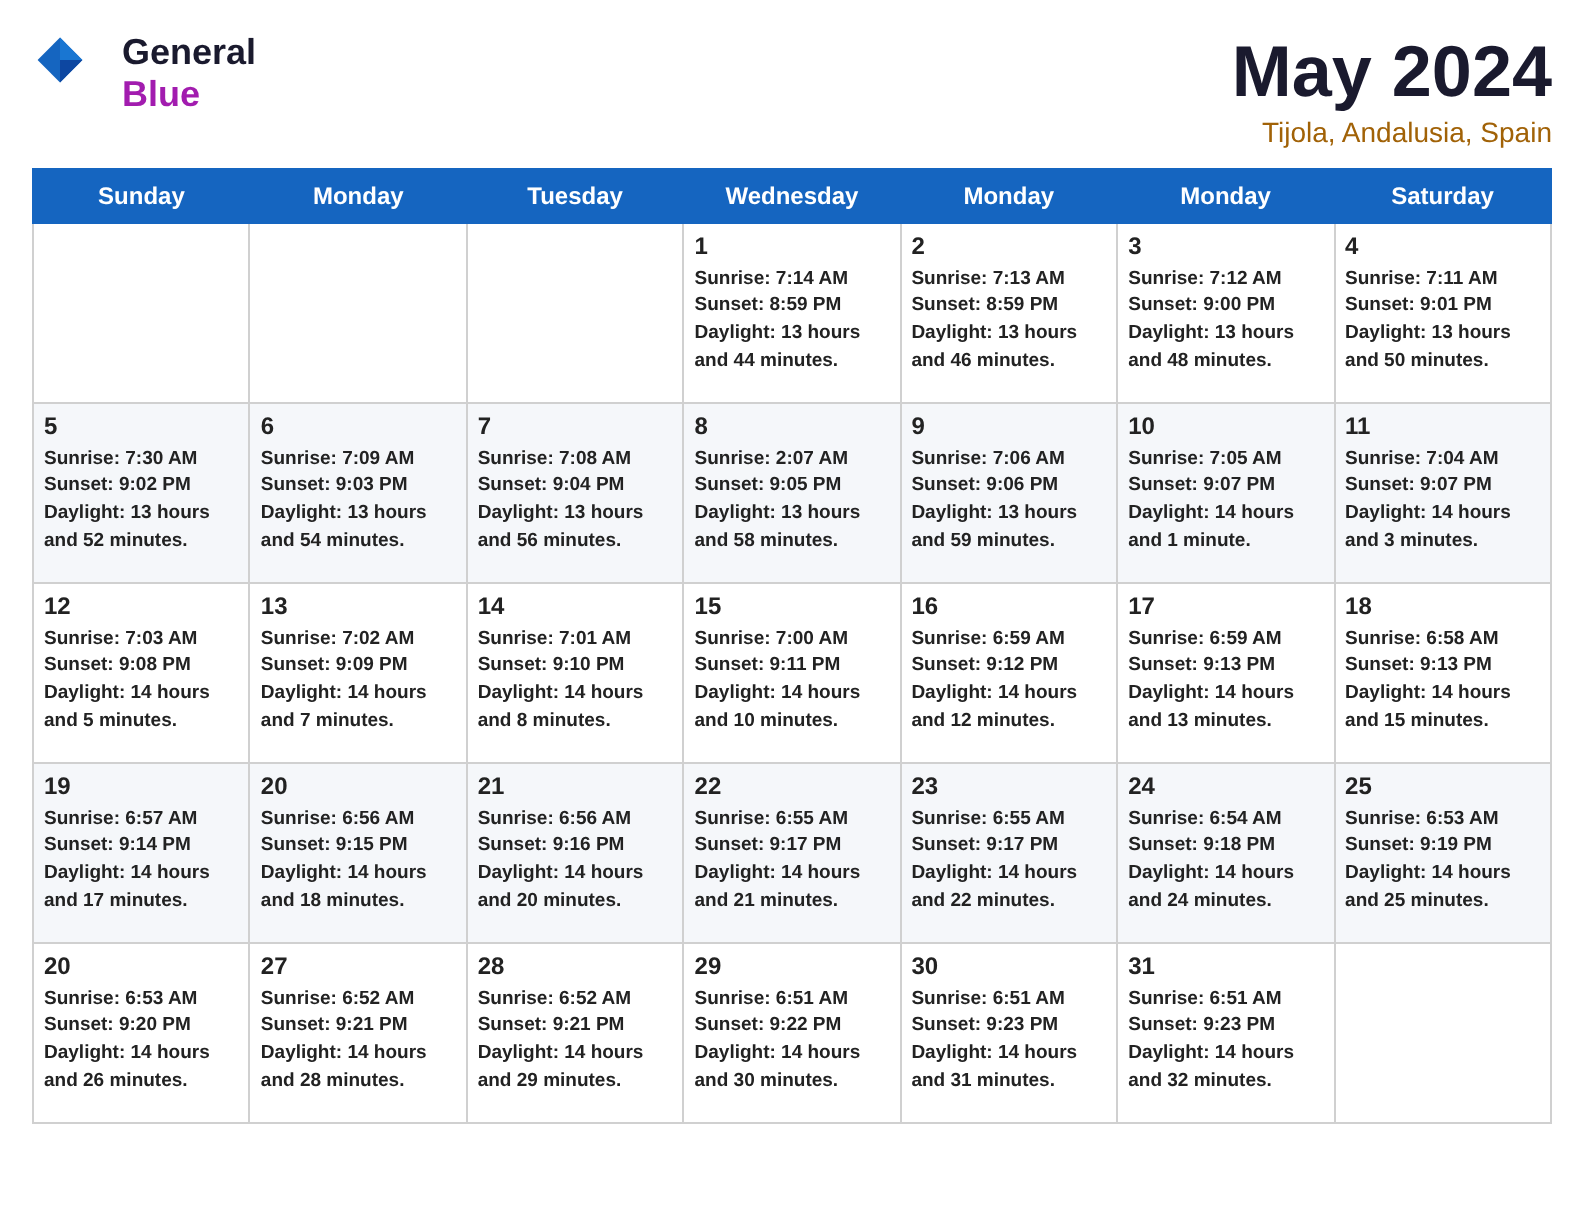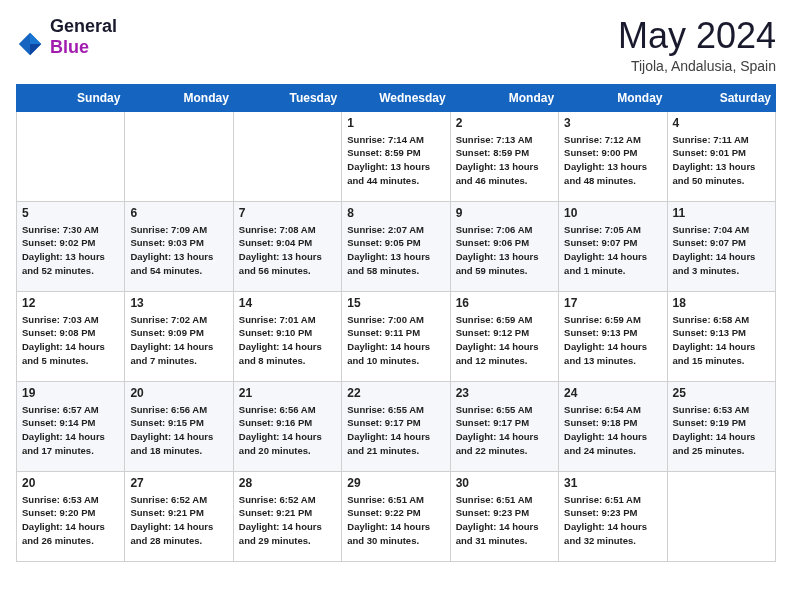--- a/index.html
+++ b/index.html
@@ -11,53 +11,53 @@
       padding: 16px;
     }
     .header {
       display: flex;
       justify-content: space-between;
       align-items: flex-start;
       margin-bottom: 10px;
     }
     .logo {
       display: flex;
-      align-items: flex-end;
-      gap: 6px;
+      align-items: flex-start;
+      gap: 17px;
     }
     .logo-icon {
       width: 28px;
       height: 28px;
     }
     .title-block {
       text-align: right;
     }
     .month-title {
       font-size: 36px;
-      font-weight: normal;
+      font-weight: bold;
       color: #1a1a2e;
       line-height: 1.1;
     }
     .location {
       font-size: 14px;
-      color: #404040;
+      color: #a16207;
       margin-top: 2px;
     }
     table {
       width: 100%;
       border-collapse: collapse;
       table-layout: fixed;
     }
     thead th {
       background-color: #1565c0;
       color: #fff;
       font-size: 12px;
       font-weight: bold;
       padding: 6px 4px;
-      text-align: right;
+      text-align: center;
       border: 1px solid #1565c0;
     }
     tbody td {
       vertical-align: top;
       border: 1px solid #d0d0d0;
       padding: 4px 5px;
       font-size: 10px;
       color: #222;
       min-height: 80px;
       height: 90px;

